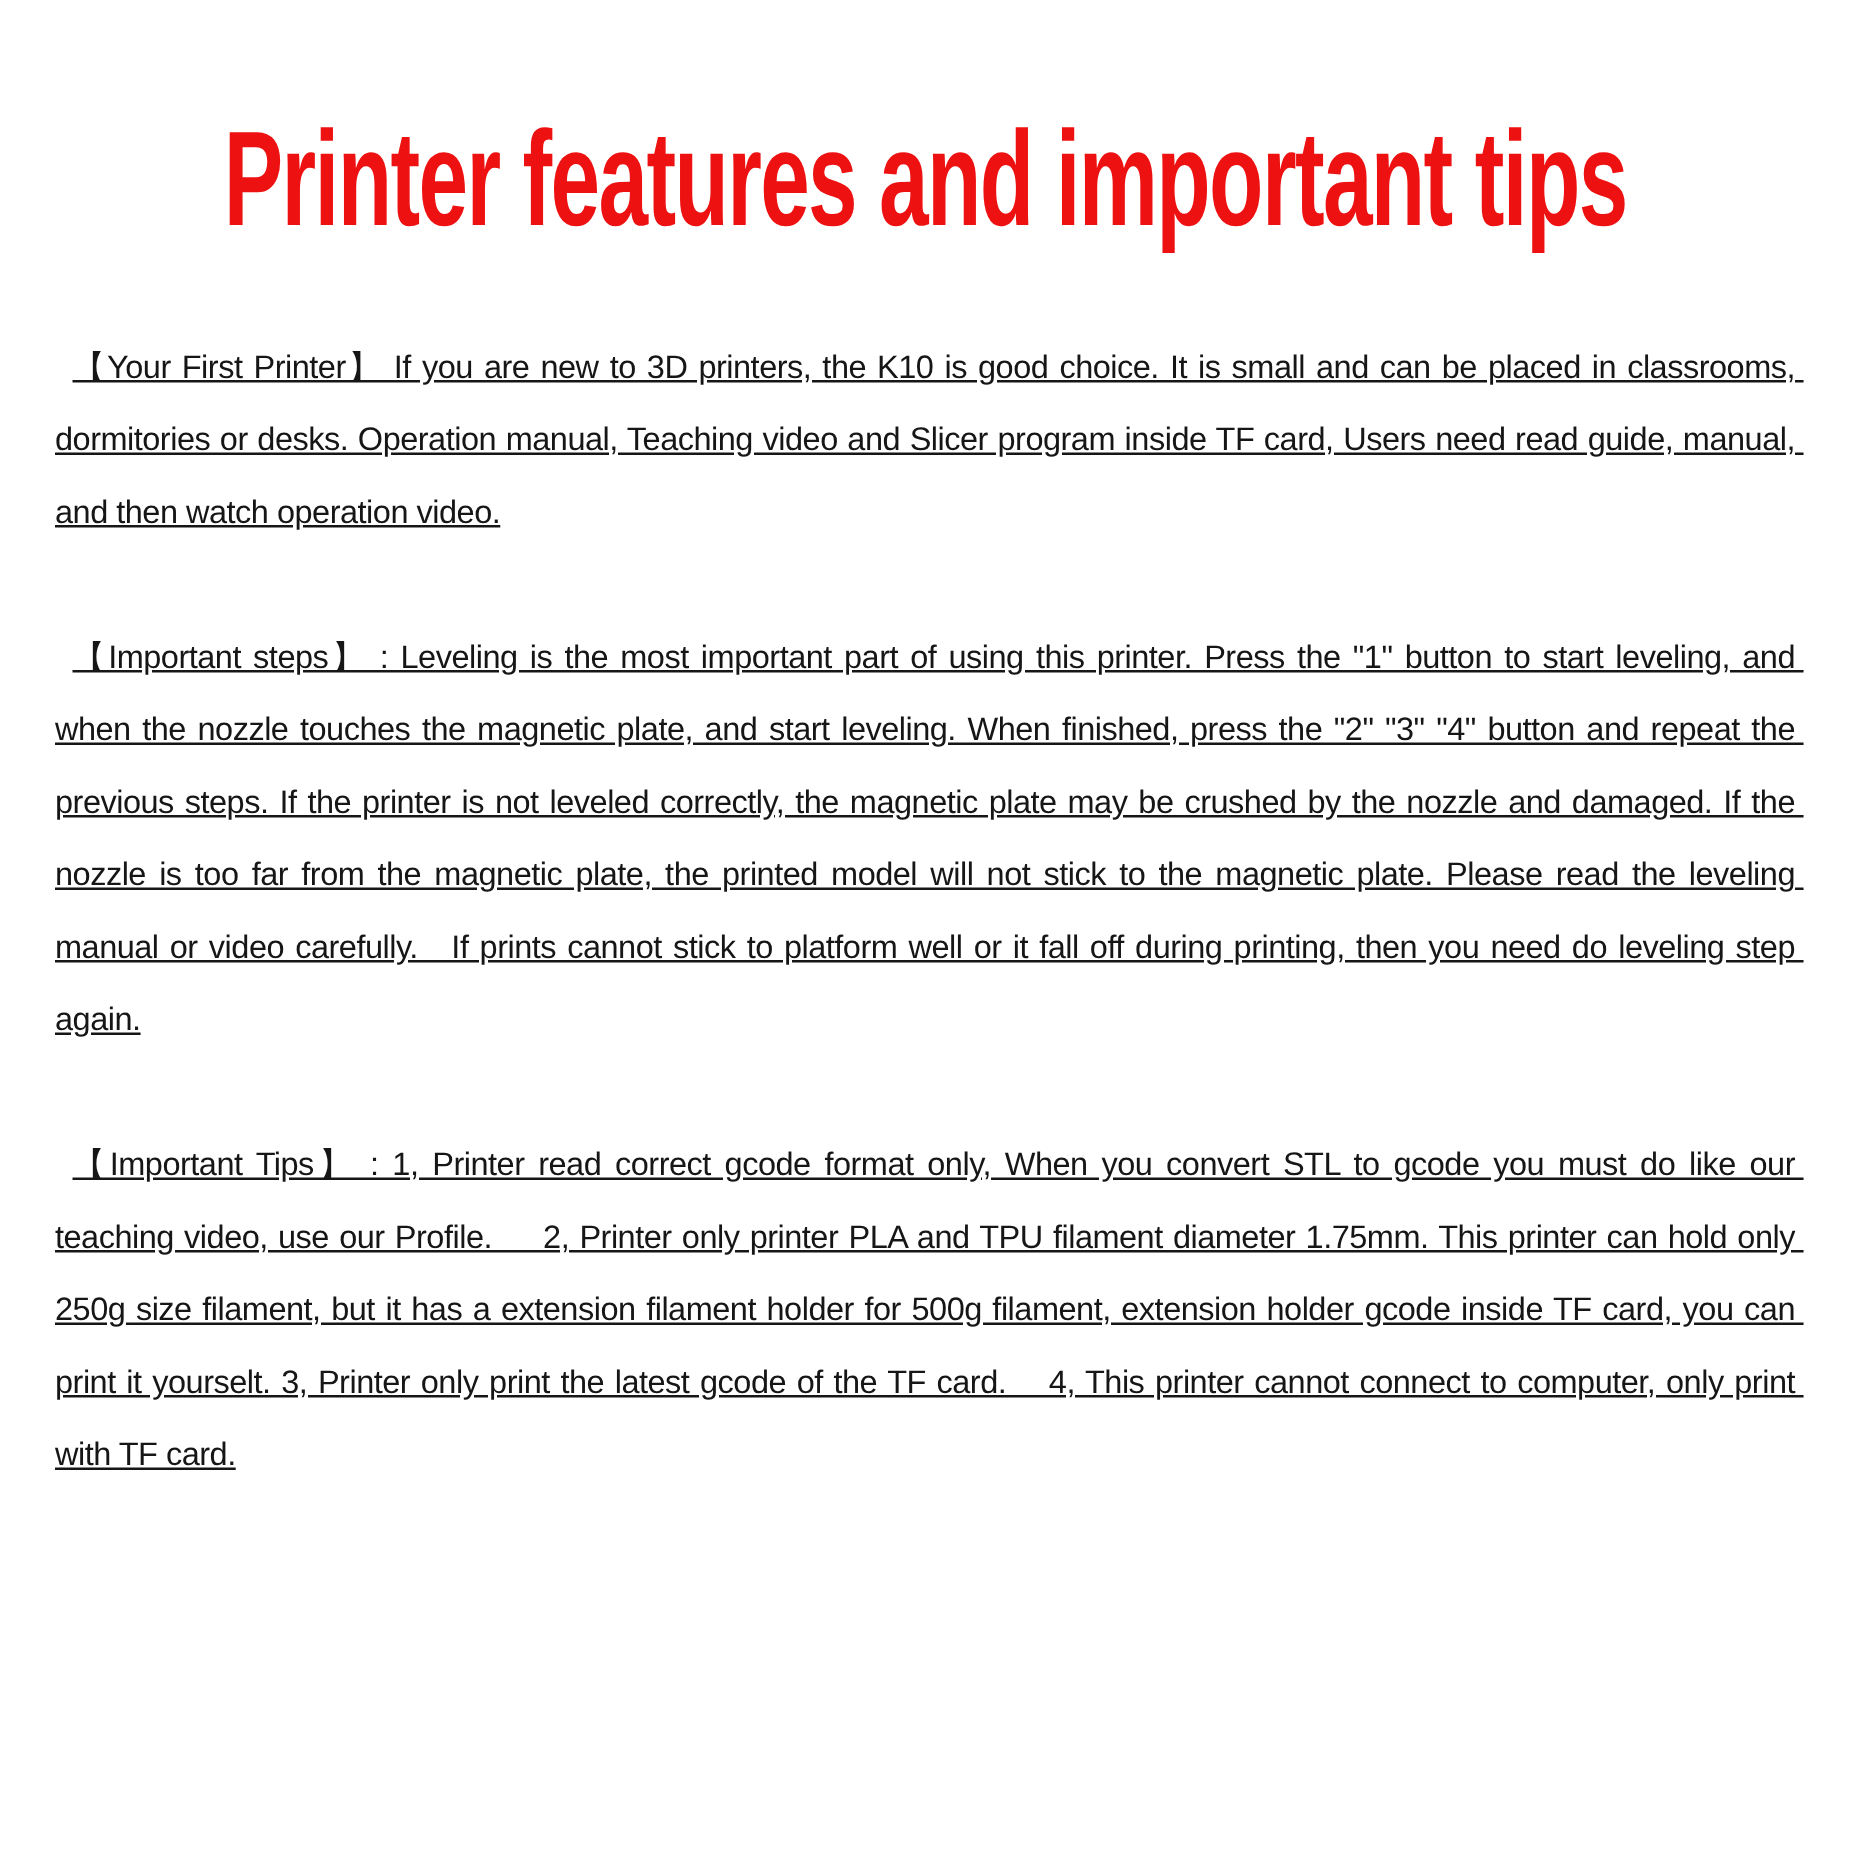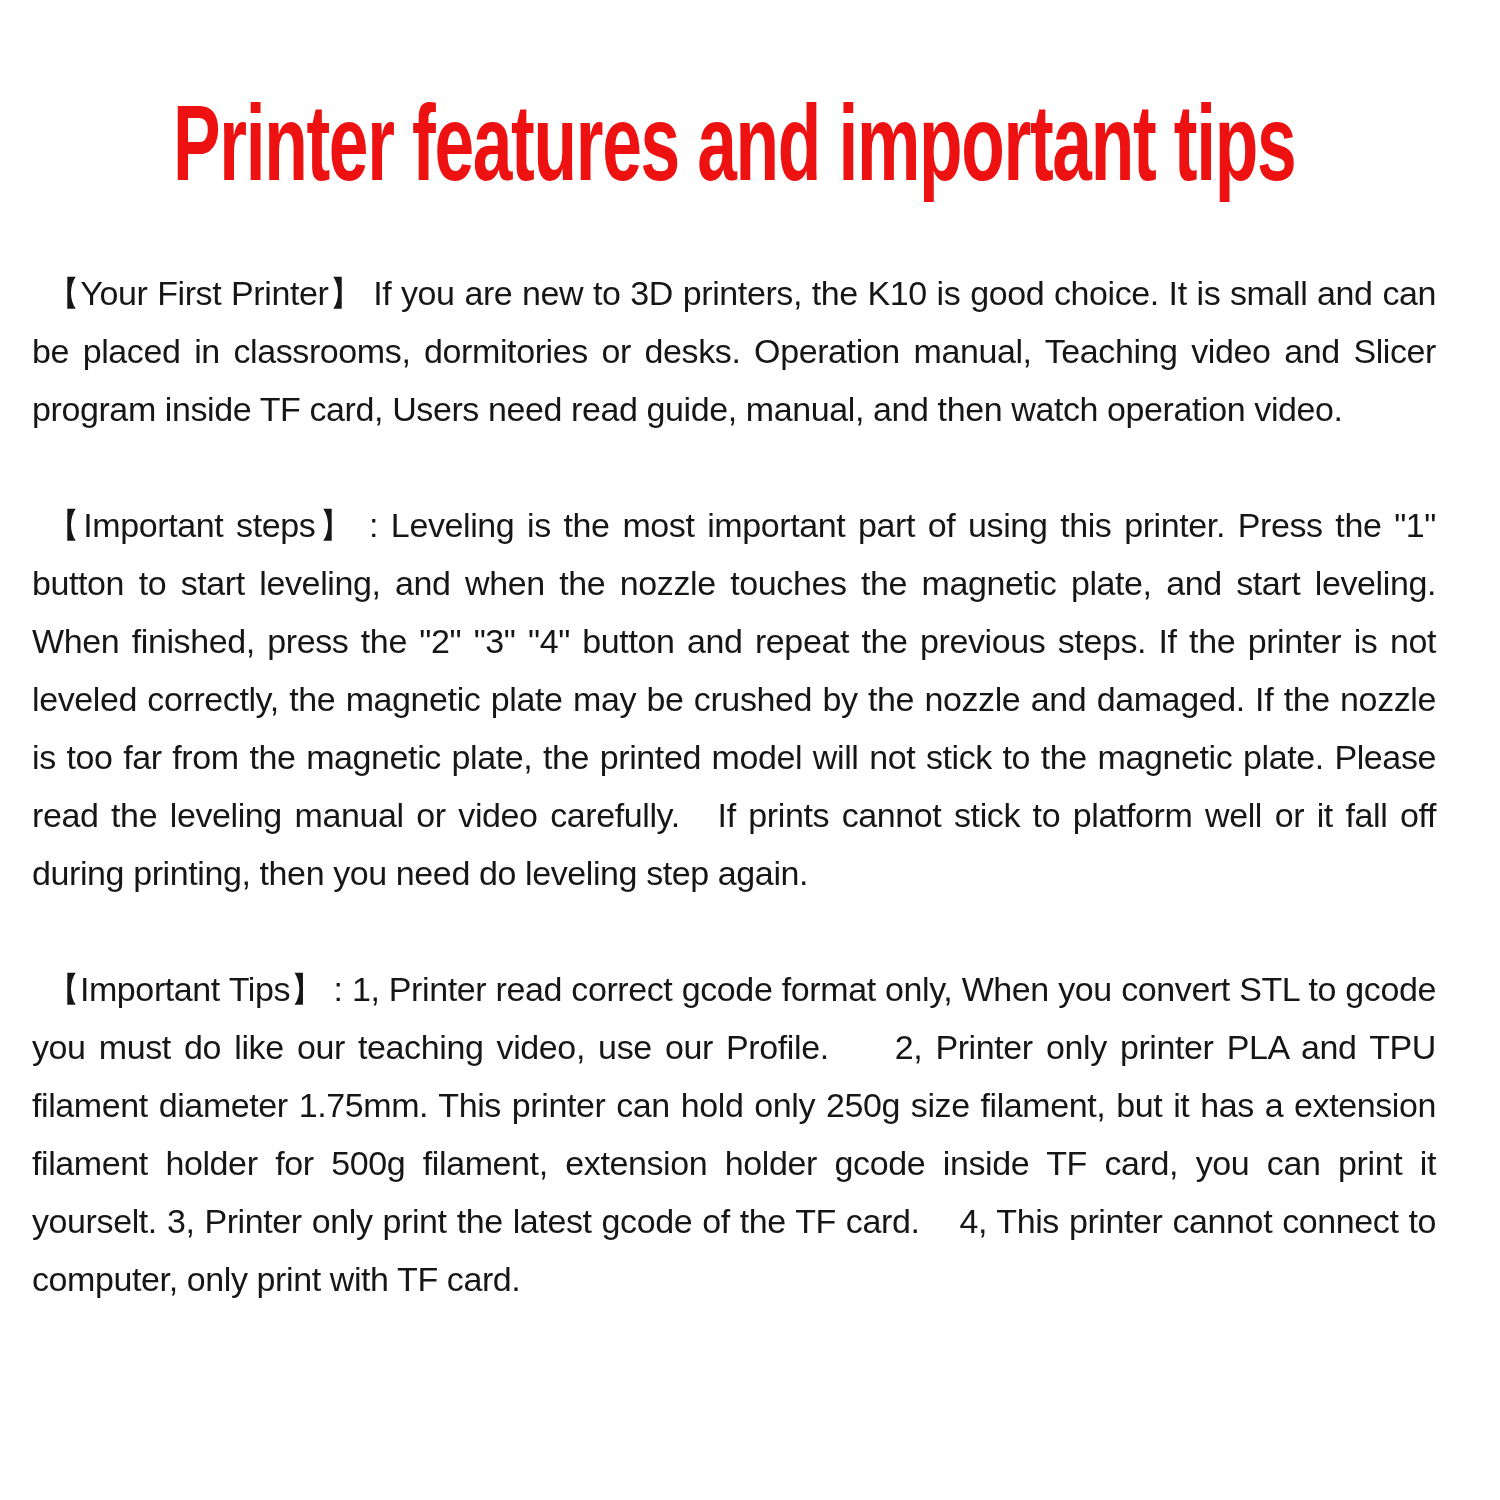--- a/index.html
+++ b/index.html
@@ -11,46 +11,47 @@
     width: 1500px;
     height: 1500px;
     background: #ffffff;
     color: #161616;
     font-family: "Liberation Sans", sans-serif;
   }
   .page {
     box-sizing: border-box;
     width: 1500px;
     height: 1500px;
-    padding: 40px 64px 0 32px;
+    padding: 40px 64px 0 44px;
   }
   .title-row {
     display: flex;
     justify-content: center;
     overflow: hidden;
     margin: 38px 0 56px 0;
   }
   .title {
     margin: 0;
     font-size: 108px;
     line-height: 1.2;
     font-weight: bold;
     letter-spacing: -2px;
     white-space: nowrap;
     transform: scaleX(0.66);
     transform-origin: center;
     color: #ee1111;
   }
   .para {
     margin: 0 0 58px 0;
-    font-size: 34px;
+    font-size: 26px;
     line-height: 58px;
     letter-spacing: -0.4px;
     text-align: justify;
     white-space: pre-wrap;
+    text-decoration: underline;
   }
   .para.indent {
     text-indent: 14px;
   }
   .para.no-gap {
     margin-bottom: 0;
   }
 </style>
 </head>
 <body style="background: rgb(255, 255, 255); color: rgb(22, 22, 22);">

